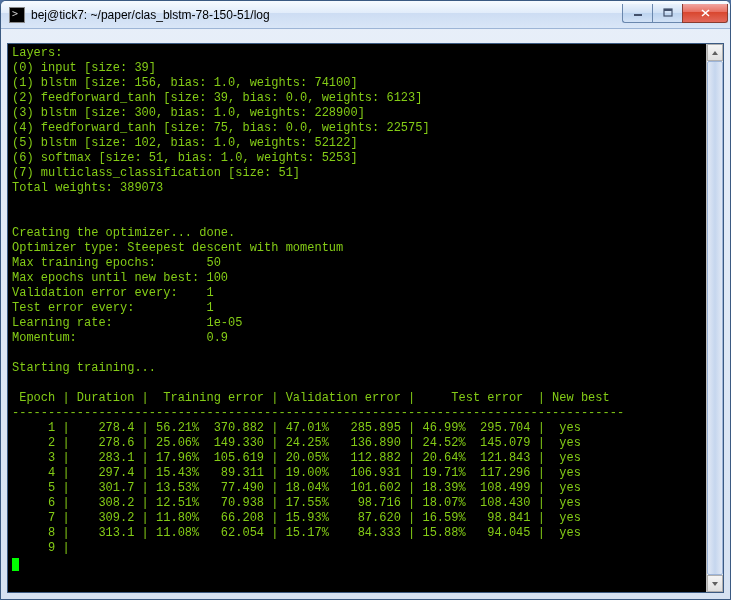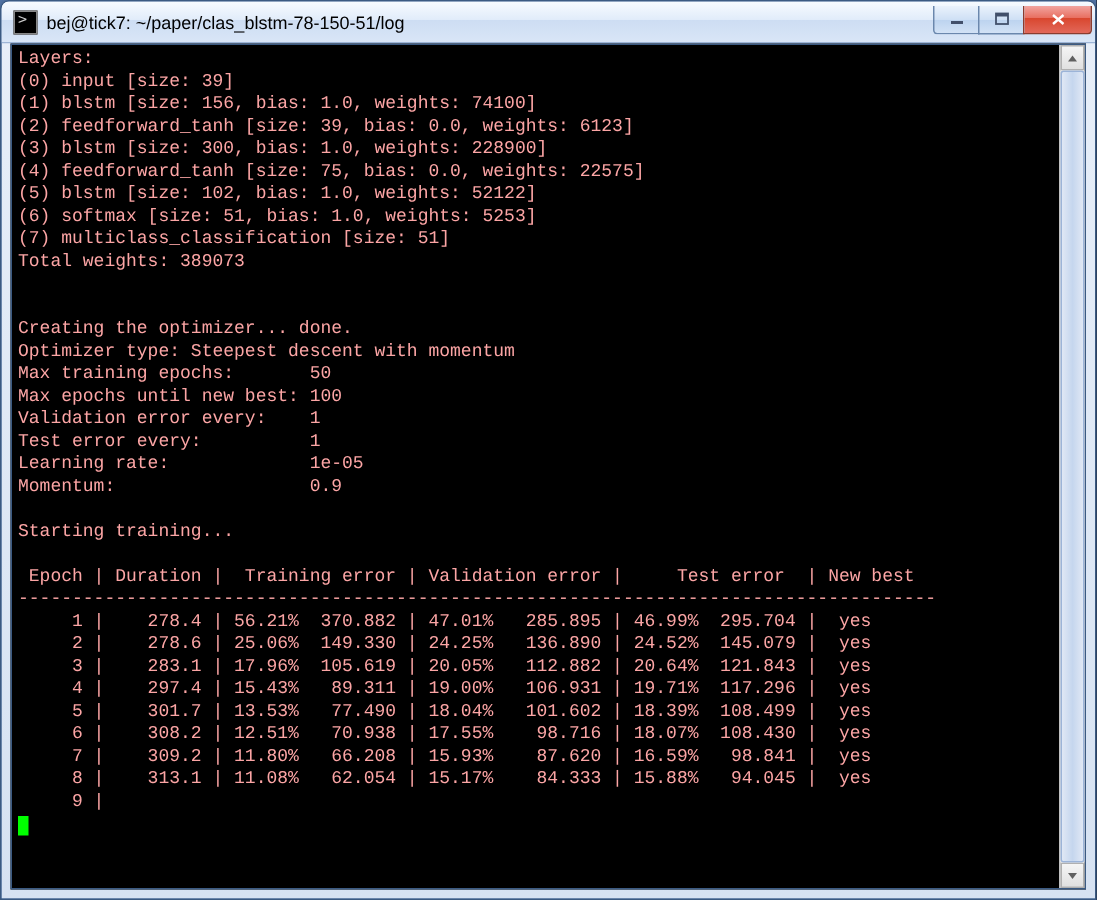--- a/index.html
+++ b/index.html
@@ -12,20 +12,21 @@
   }
   .window {
     width: 731px;
     height: 600px;
     background: linear-gradient(to bottom, #e8eff9 0%, #d6e2f2 100%);
     border: 1px solid #3b5a82;
     border-radius: 6px 6px 0 0;
     display: flex;
     flex-direction: column;
     box-shadow: 0 0 8px rgba(0,0,0,0.4);
+    gap: 14px;
   }
   .titlebar {
     height: 28px;
     display: flex;
     align-items: center;
     padding: 0 2px 0 8px;
     background: linear-gradient(to bottom, #f7fbff 0%, #e1ecfa 45%, #cdddf3 46%, #d9e6f7 100%);
     border-radius: 5px 5px 0 0;
     border-bottom: 1px solid #9db5d6;
   }
@@ -93,21 +94,21 @@
     border: 1px solid #3b5a82;
     display: flex;
     position: relative;
   }
   .terminal {
     flex: 1;
     padding: 2px 4px;
     font-family: "Courier New", monospace;
     font-size: 12px;
     line-height: 15px;
-    color: #fca5a5;
+    color: #84cc16;
     white-space: pre;
     overflow: hidden;
   }
   .scrollbar {
     width: 17px;
     background: #e8e8e8;
     border-left: 1px solid #c0c0c0;
     display: flex;
     flex-direction: column;
   }

